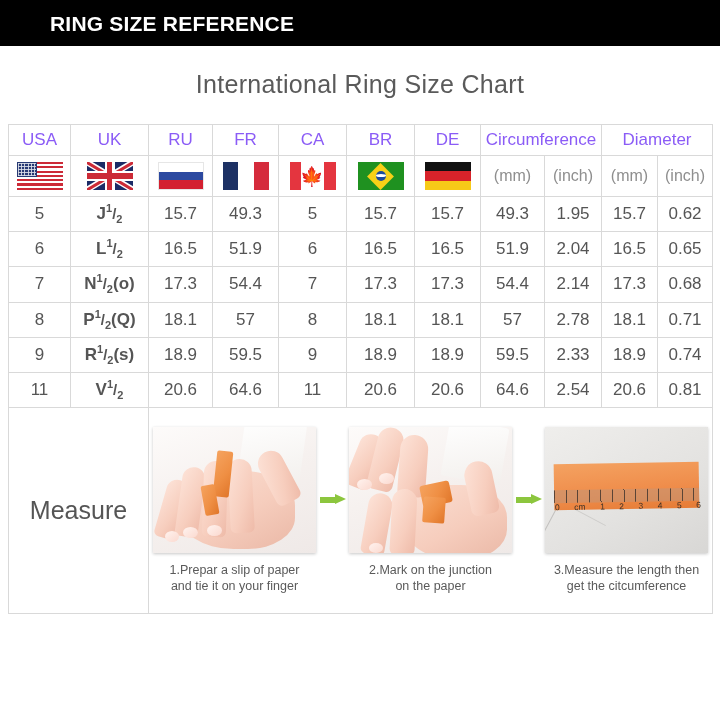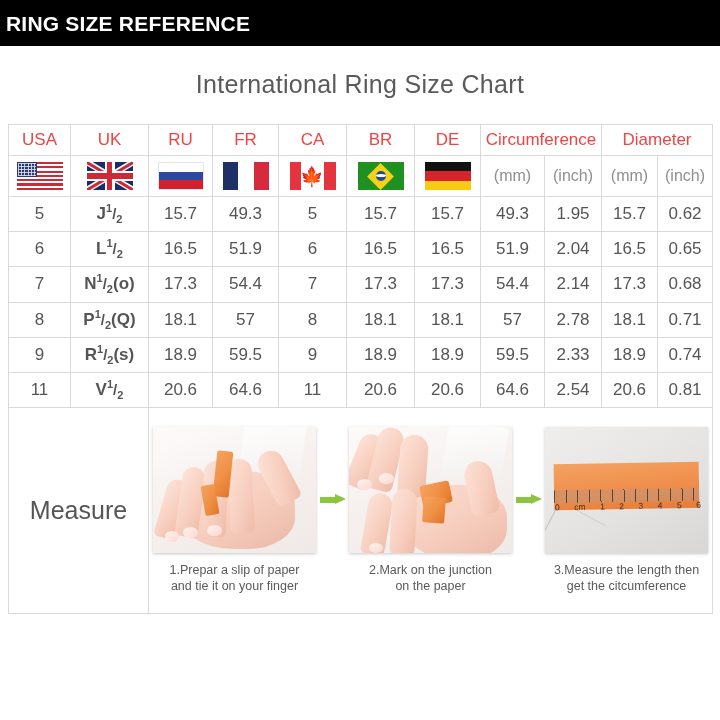--- a/index.html
+++ b/index.html
@@ -11,21 +11,21 @@
     font-family: "Liberation Sans", sans-serif;
     overflow: hidden;
   }
   #page { position: relative; width: 720px; height: 720px; background: #fff; }
 
   
   .banner {
     position: absolute; left: 0; top: 0;
     width: 720px; height: 46px;
     background: #000000;
-    display: flex; align-items: center;
+    display: flex; align-items: center; padding-left: 44px;
   }
   .banner-title {
     color: #ffffff;
     font-size: 21px;
     font-weight: 700;
     letter-spacing: 0.2px;
     padding-left: 6px;
     white-space: nowrap;
     line-height: 1;
   }
@@ -58,21 +58,21 @@
     text-align: center;
     vertical-align: middle;
     font-weight: 400;
     color: #555555;
     background: #ffffff;
   }
   
   tr.head-labels td {
     height: 31px;
     font-size: 17px;
-    color: #ef4444;
+    color: #8b5cf6;
     padding: 0 1px;
     white-space: nowrap;
   }
   
   tr.head-units td {
     height: 41px;
     font-size: 16px;
     color: #8e8e8e;
     padding: 0;
   }

